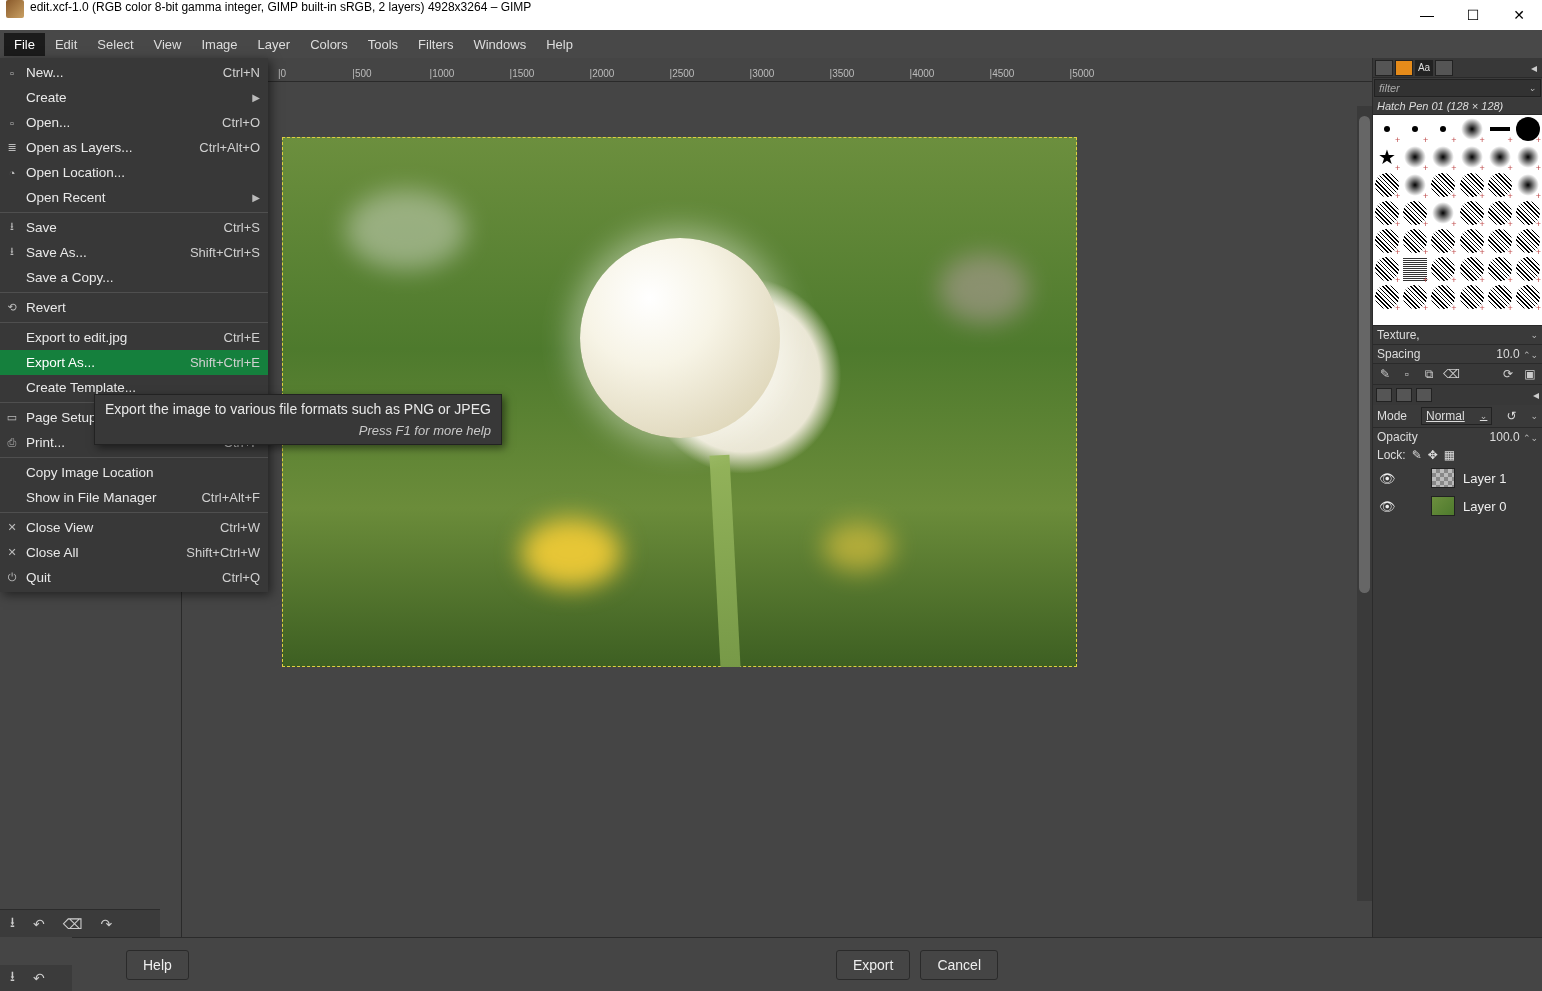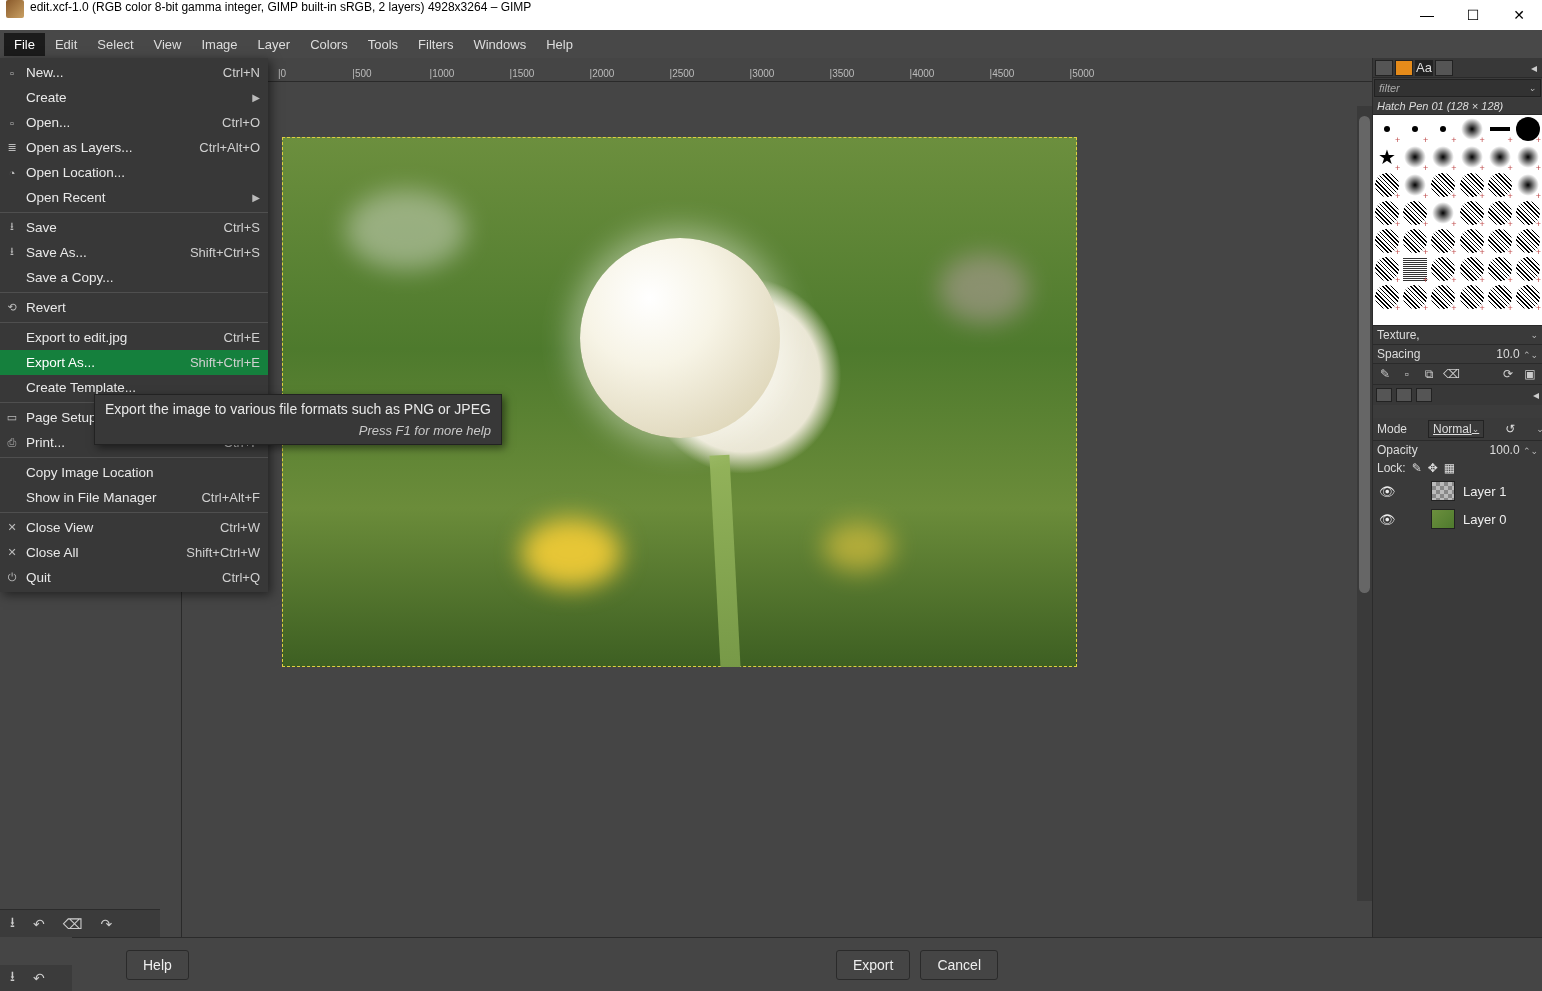--- a/index.html
+++ b/index.html
@@ -59,21 +59,21 @@
 .dropdown .row .sub { font-size:10px; color:#bbb; }
 .dropdown hr { border:none; border-top:1px solid #4f4f4f; margin:2px 0; }
 
 .tooltip { position:absolute; left:94px; top:394px; background:#383838; border:1px solid #222; padding:6px 10px 6px 10px; box-shadow:3px 3px 8px rgba(0,0,0,0.5); z-index:25; font-size:14px; color:#e8e8e8; max-width:470px;}
 .tooltip .sub { font-style:italic; color:#c9c9c9; font-size:13px; text-align:right; margin-top:6px;}
 
 
 .rtabs { height:20px; background:#383838; display:flex; align-items:center; gap:2px; padding:0 2px; border-bottom:1px solid #2a2a2a;}
 .rtabs .t { width:18px; height:16px; background:#555; border:1px solid #222; }
 .rtabs .t.orange { background:#e58b1a; }
-.rtabs .t.aa { background:#222; color:#ddd; font-size:13px; display:flex; align-items:center; justify-content:center; }
+.rtabs .t.aa { background:#222; color:#ddd; font-size:10px; display:flex; align-items:center; justify-content:center; }
 .rtabs .cfg { margin-left:auto; font-size:12px; color:#ccc; padding:0 3px;}
 .rfilter { height:18px; background:#323232; border:1px solid #222; margin:1px; font-size:11px; font-style:italic; color:#aaa; display:flex; align-items:center; padding:0 4px; justify-content:space-between;}
 .rinfo { font-size:11px; color:#ddd; font-style:italic; padding:2px 4px; border-bottom:1px solid #2a2a2a; background:#3a3a3a;}
 .brushgrid { background:#fff; height:210px; display:grid; grid-template-columns:repeat(6,1fr); grid-auto-rows:28px; gap:0; overflow:hidden; }
 .brushgrid .b { border:none; display:flex; align-items:center; justify-content:center; position:relative; }
 .brushgrid .b::after{ content:"+"; position:absolute; right:1px; bottom:-2px; font-size:9px; color:#c04f4f; }
 .brushgrid .dot { width:6px; height:6px; background:#000; border-radius:50%; }
 .brushgrid .blur { width:22px; height:22px; background:radial-gradient(circle,#000 0%, rgba(0,0,0,0) 70%); border-radius:50%;}
 .brushgrid .big { width:24px; height:24px; background:#000; border-radius:50%;}
 .brushgrid .line { width:20px; height:4px; background:#000;}
@@ -81,21 +81,21 @@
 .brushgrid .tex { width:24px; height:24px; background:repeating-linear-gradient(45deg,#000 0 1px,#fff 1px 3px); border-radius:50%;}
 .brushgrid .tex2 { width:24px; height:24px; background:repeating-linear-gradient(0deg,#333 0 1px,#fff 1px 2px); }
 
 .rrow { display:flex; align-items:center; justify-content:space-between; padding:2px 4px; font-size:12px; color:#ddd; background:#3a3a3a; border-top:1px solid #2a2a2a;}
 .riconrow { display:flex; gap:6px; padding:3px 4px; color:#ccc; font-size:12px; border-top:1px solid #2a2a2a; background:#383838;}
 .riconrow span { width:16px; text-align:center; }
 .riconrow .spacer{flex:1;}
 
 .rlayerhdr { display:flex; gap:4px; padding:3px 3px; background:#383838; border-top:1px solid #2a2a2a;}
 .rlayerhdr .pill{ width:16px;height:14px;background:#555;border:1px solid #222;}
-.rmode { display:flex; align-items:center; padding:2px 4px; font-size:12px; color:#ddd; gap:21px; background:#3a3a3a;margin-top:13px;}
+.rmode { display:flex; align-items:center; padding:2px 4px; font-size:12px; color:#ddd; gap:14px; background:#3a3a3a;}
 .rmode .sel { flex:1; background:#3a3a3a; border:1px solid #222; padding:1px 4px; display:flex; justify-content:space-between; align-items:center;text-decoration:underline;}
 .rlock { display:flex; align-items:center; gap:6px; padding:2px 4px; font-size:12px; color:#ddd; background:#3a3a3a;}
 .layerlist { flex:1; background:#3a3a3a; }
 .layerlist .lrow { display:flex; align-items:center; gap:8px; padding:4px 6px; font-size:13px; color:#eee; }
 .layerlist .eye { width:16px; text-align:center; }
 .layerlist .thumb { width:24px; height:20px; background:repeating-conic-gradient(#888 0 25%, #bbb 0 50%) 0 0/8px 8px; border:1px solid #222;}
 .layerlist .thumb.img { background:linear-gradient(135deg,#6c8f3e,#4e7a2d);}
 .rbottom { display:flex; gap:6px; padding:3px 4px; color:#ccc; font-size:12px; border-top:1px solid #2a2a2a; background:#383838;}
 .rbottom span{width:16px;text-align:center;}
 

